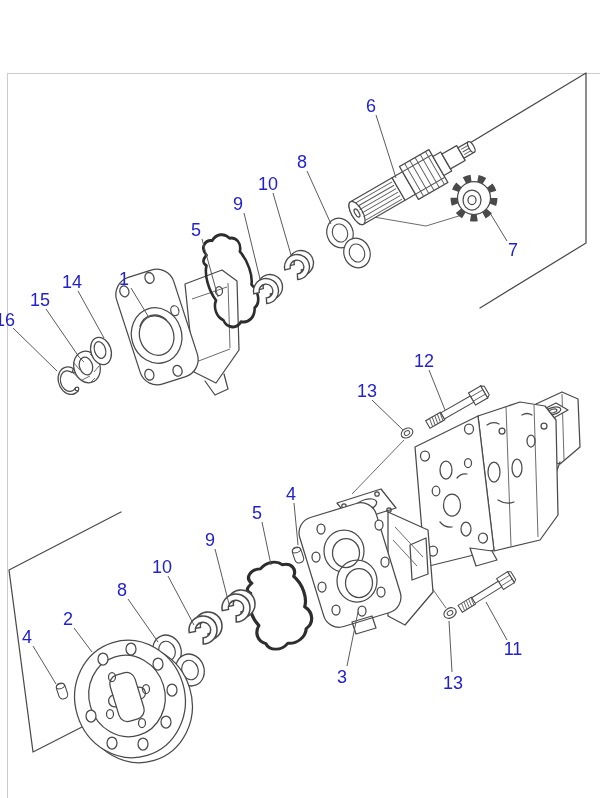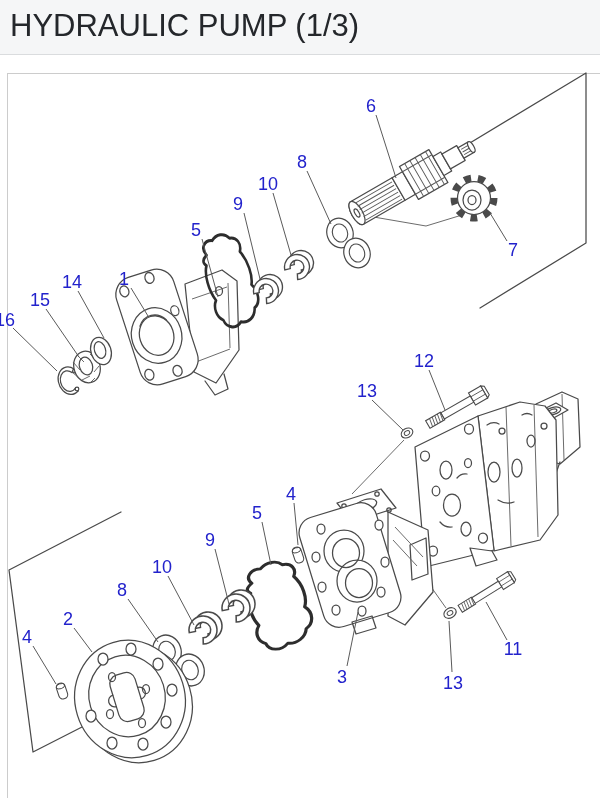--- a/index.html
+++ b/index.html
@@ -17,23 +17,20 @@
   .thin{stroke:#5a5a5a;stroke-width:0.9;fill:none;}
   .gasket{stroke:#2d2d2d;stroke-width:3.1;fill:none;stroke-linejoin:round;}
   .leader{stroke:#5a5a5a;stroke-width:1;}
   text.callout{font-family:"Liberation Sans", sans-serif;font-size:18px;text-anchor:middle;}
 </style>
 </head>
 <body>
 
 <div class="page">
 
-  <div class="header">
-    <h1>HYDRAULIC PUMP (1/3)</h1>
-  </div>
 
   <div class="diagram-box"></div>
 
   <svg class="art" viewBox="0 0 600 798" xmlns="http://www.w3.org/2000/svg">
     <defs>
 
       <g id="hs">
         <path d="M-9.96,0.87 A10,10 0 1 1 -0.87,9.96 L-0.48,5.48 A5.5,5.5 0 1 0 -5.48,0.48 Z" fill="#ffffff" stroke="#4a4a4a" stroke-width="1.1"></path>
       </g>
 

